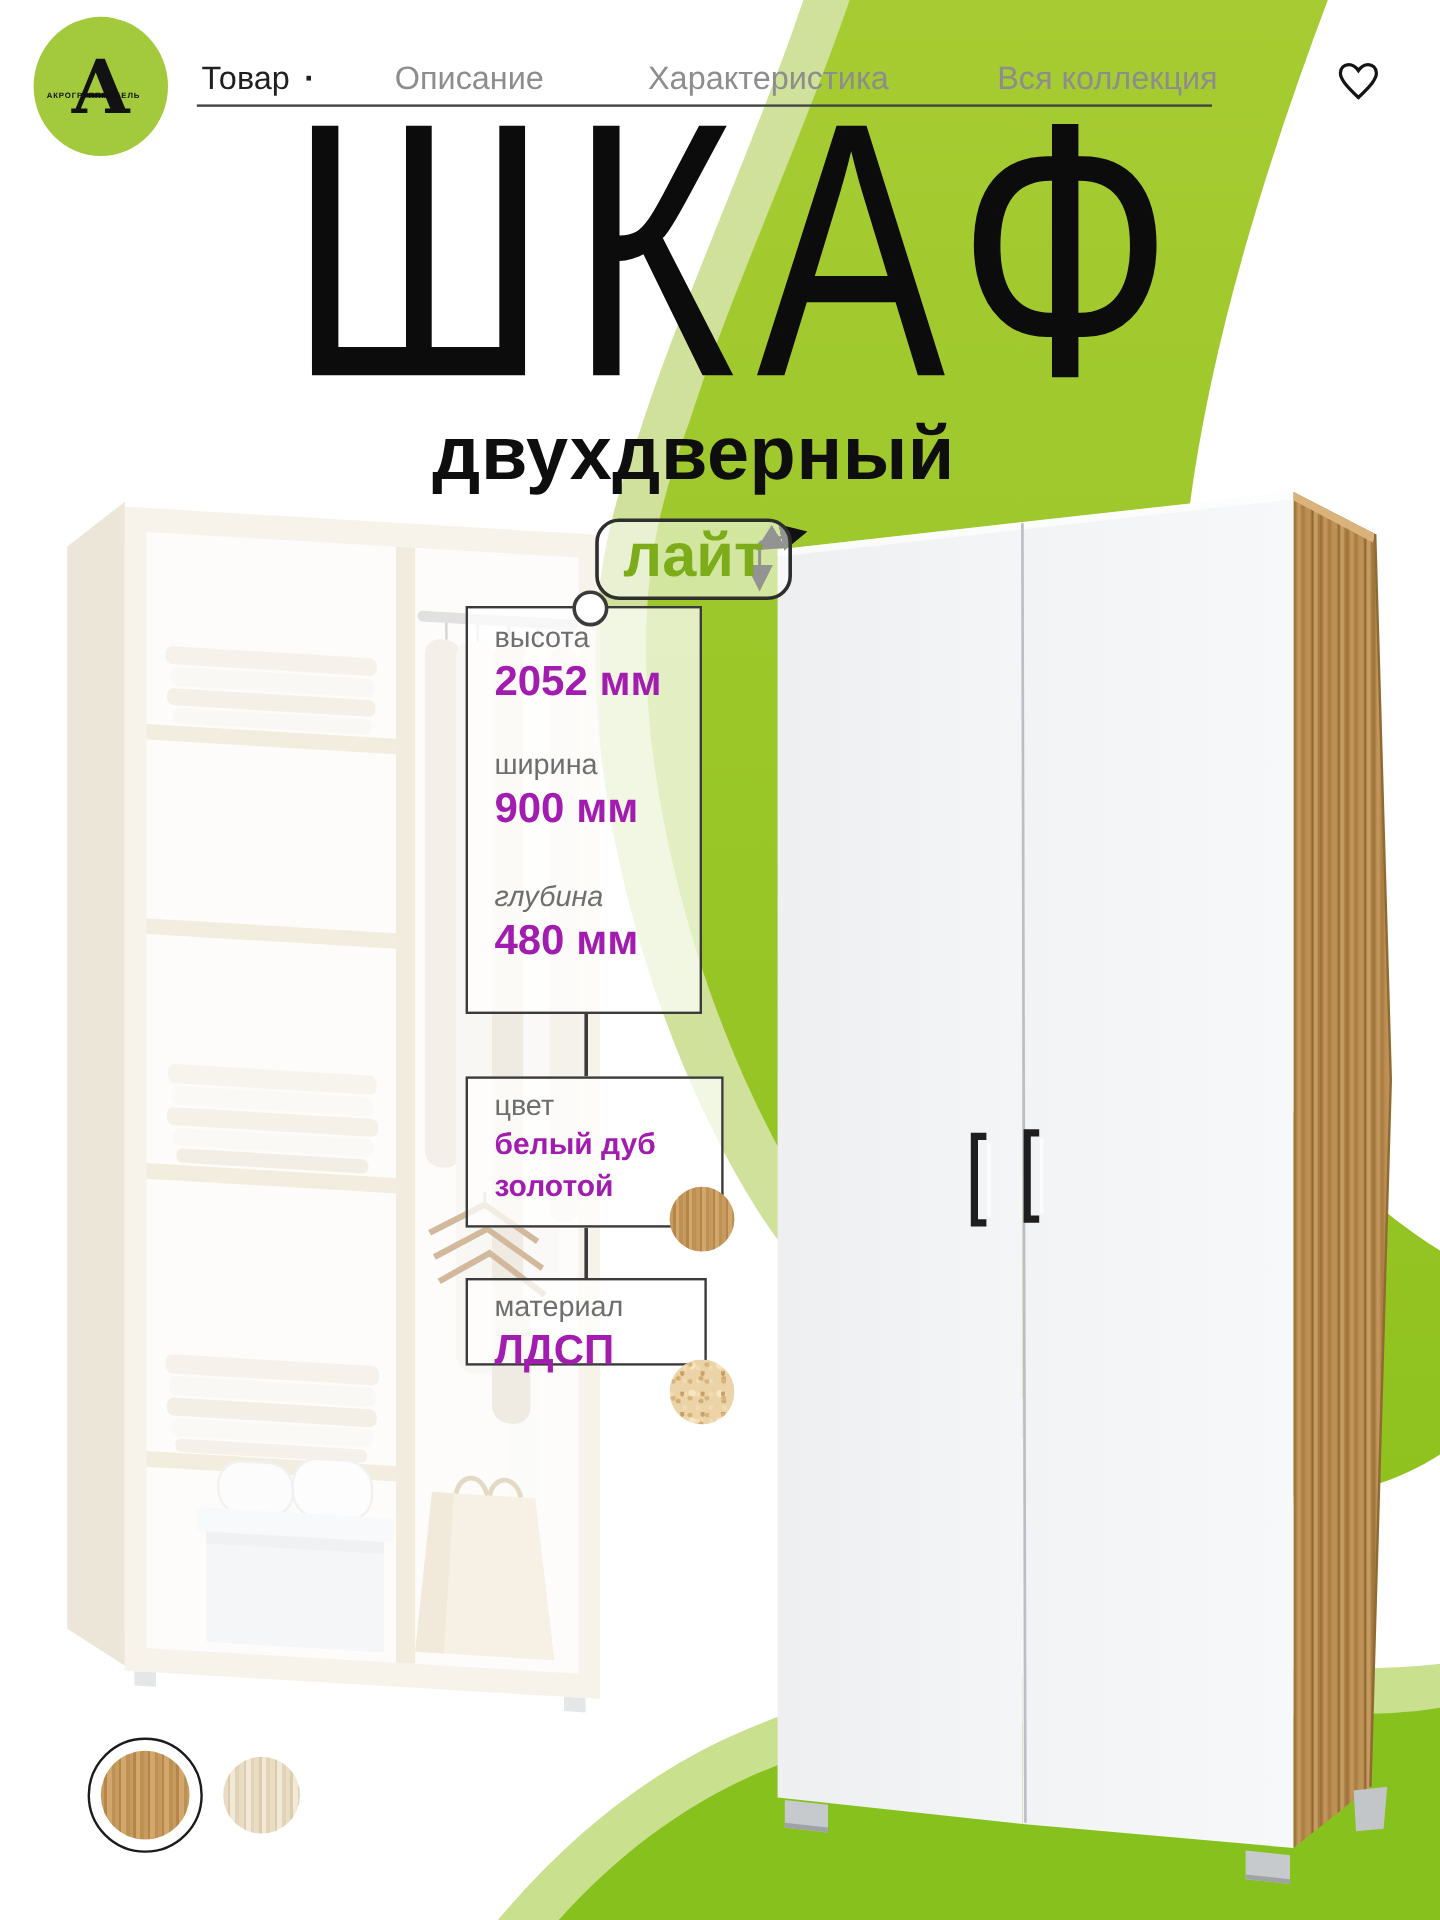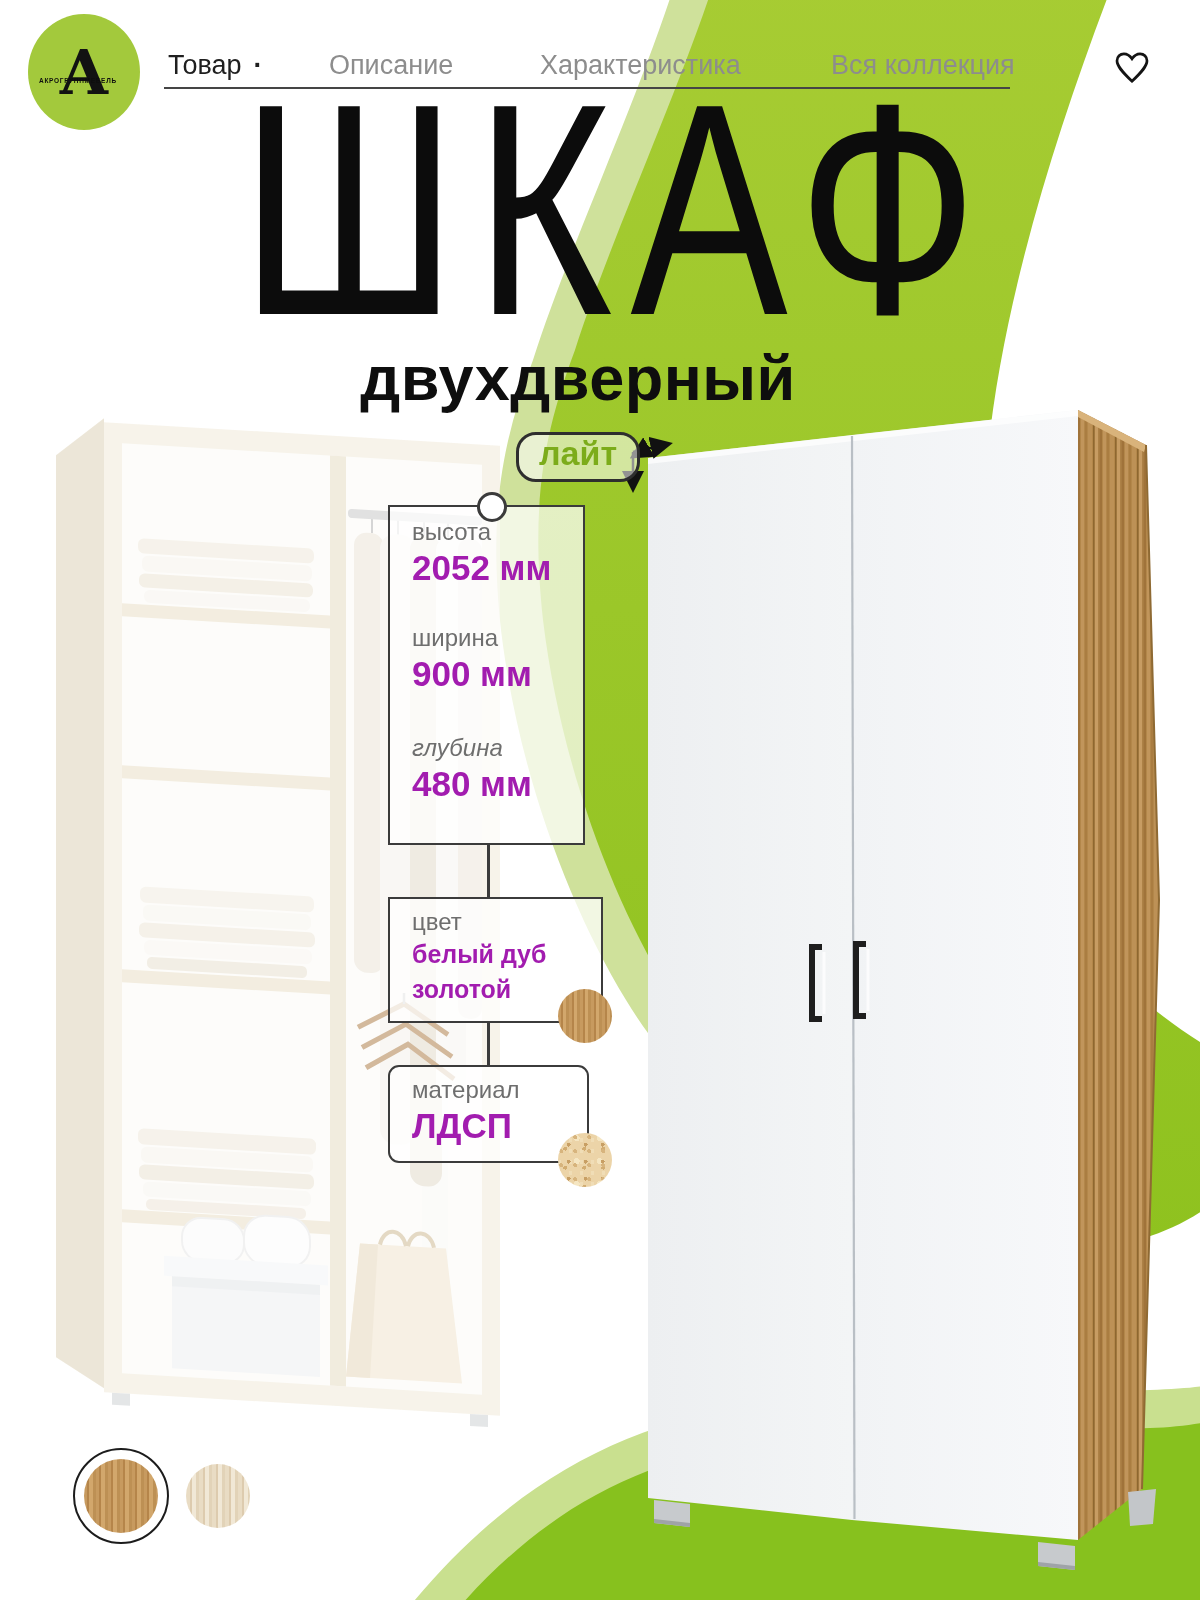--- a/index.html
+++ b/index.html
@@ -18,28 +18,28 @@
   .nav-dot{font-size:27px;font-weight:bold;color:#1f1f1f;margin-left:12px;}
   .nav-underline{left:164px;top:87px;width:846px;height:2px;background:#454545;}
   .wishlist{left:1112px;top:48px;width:40px;height:40px;background:none;border:none;padding:0;cursor:pointer;position:absolute;}
 
   
   .title{left:150px;top:58px;width:900px;text-align:center;font-size:236px;line-height:1;
          letter-spacing:18px;padding-left:18px;font-weight:400;color:#0c0c0c;
          transform:scaleY(1.28);transform-origin:50% 0;white-space:nowrap;}
   .subtitle-row{left:128px;top:342px;width:900px;display:flex;justify-content:center;align-items:center;gap:18px;flex-direction:column;}
   .subtitle{font-size:63px;font-weight:bold;letter-spacing:.5px;color:#0e0e0e;white-space:nowrap;}
-  .badge{font-size:34px;font-weight:bold;color:#7cac1a;border:3px solid #2e2e2e;border-radius:20px;
+  .badge{font-size:51px;font-weight:bold;color:#7cac1a;border:3px solid #2e2e2e;border-radius:20px;
          padding:1px 20px 7px 20px;background:rgba(255,255,255,.55);line-height:1.05;white-space:nowrap;text-align:center;}
 
   
   .spec-box{border:2px solid #3b3b3b;background:rgba(255,255,255,.72);box-sizing:border-box;}
   .box-dims{left:388px;top:505px;width:197px;height:340px;padding:10px 0 0 22px;}
   .box-color{left:388px;top:897px;width:215px;height:126px;padding:8px 0 0 22px;}
-  .box-material{left:388px;top:1065px;width:201px;height:98px;padding:8px 0 0 22px;border-radius:11px;}
+  .box-material{left:388px;top:1065px;width:201px;height:73px;padding:8px 0 0 22px;}
   .spec-label{font-size:24px;color:#6e6e6e;line-height:30px;}
   .spec-value{font-size:35px;font-weight:bold;color:#a21caf;line-height:42px;}
   .spec-value.two-line{font-size:25px;line-height:35px;}
   .mt1{margin-top:34px;} .mt2{margin-top:38px;font-style:italic;}
   .pin{left:477px;top:492px;width:24px;height:24px;border:3px solid #3b3b3b;border-radius:50%;background:#fff;}
   .connector{left:487px;width:3px;background:#3b3b3b;}
   .conn-a{top:845px;height:52px;} .conn-b{top:1023px;height:42px;}
   .round-swatch{border-radius:50%;}
   .swatch-wood{left:558px;top:989px;width:54px;height:54px;
      background:repeating-linear-gradient(90deg,#c79a5f 0 3px,#b5854a 3px 5px,#d2a76c 5px 8px,#bd9054 8px 11px);}

